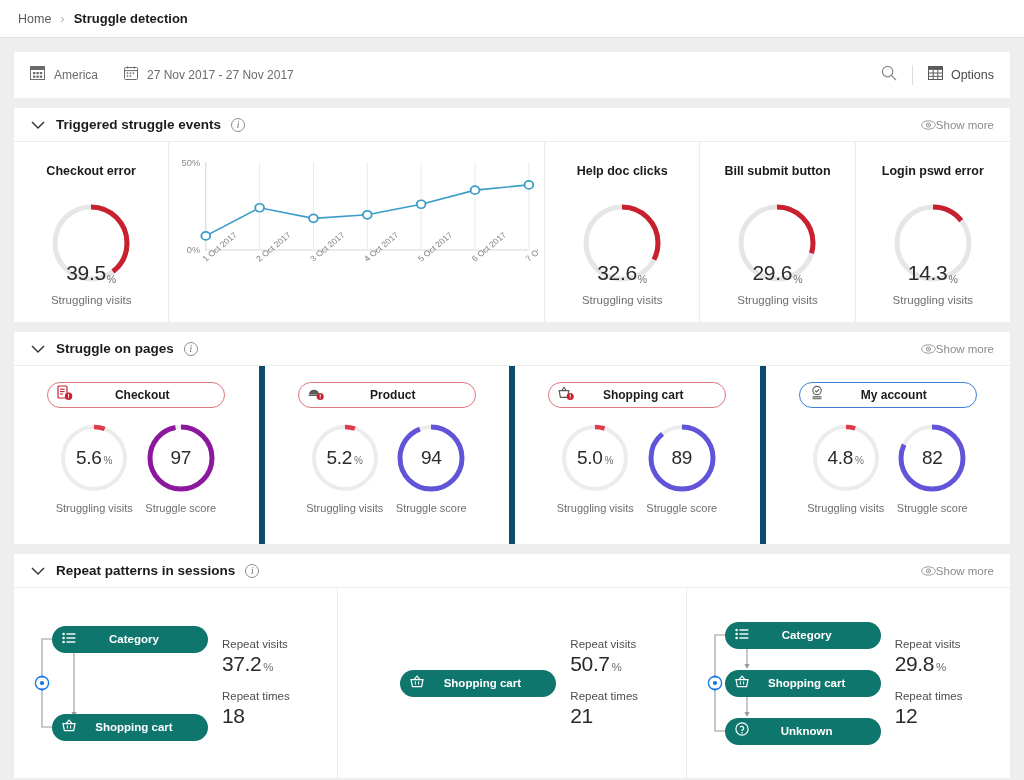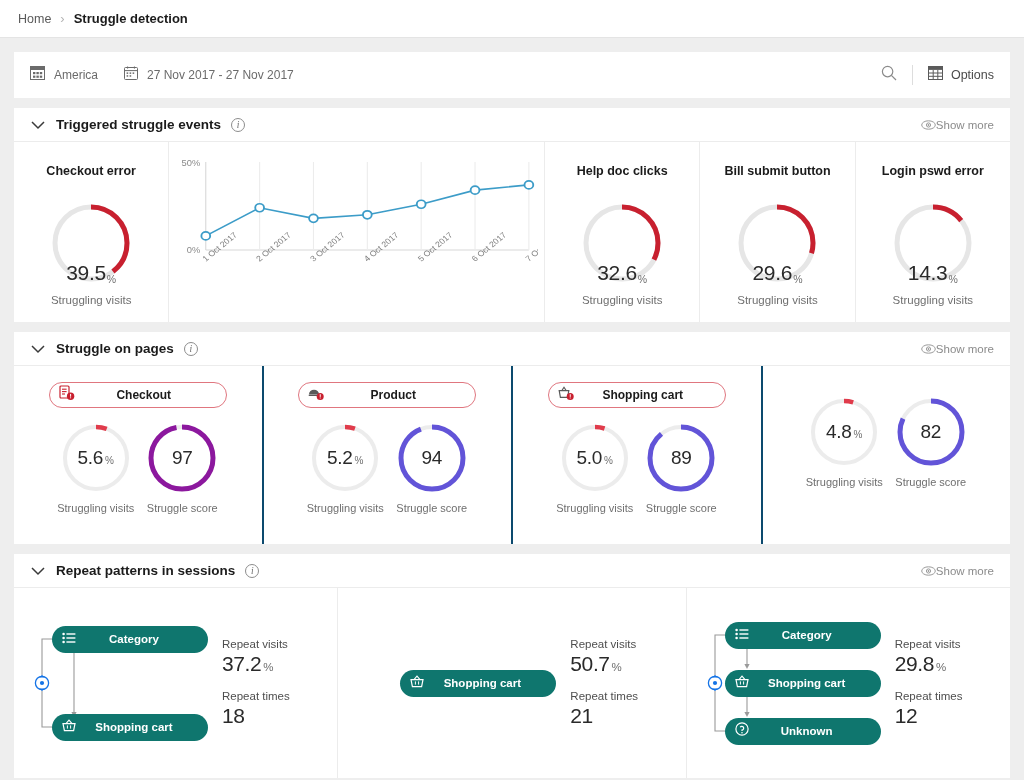--- a/index.html
+++ b/index.html
@@ -81,21 +81,21 @@
   .gauge-caption { font-size: 11.5px; color: #6f6f6f; margin-top: 9px; }
 
   
   .lc-wrap { position: relative; width: 100%; height: 150px; }
 
   
   .pages-row { display: flex; height: 178px; }
   .page-cell {
     flex: 1 1 0; display: flex; flex-direction: column; align-items: center;
     padding: 16px 10px 0 10px;
-    border-right: 2px solid #0c4a6e;
+    border-right: 6px solid #0c4a6e;
   }
   .page-cell:last-child { border-right: none; }
   .pill {
     width: 100%; max-width: 178px; height: 26px;
     border-radius: 13px; display: flex; align-items: center;
     padding: 0 9px; gap: 8px; cursor: pointer; background: #fff;
   }
   .pill-red { border: 1.4px solid #e0767f; }
   .pill-blue { border: 1.4px solid #3d7fd6; }
   .pill-label { flex: 1; text-align: center; font-size: 12px; font-weight: bold; color: #1b1b1b; padding-right: 12px; }
@@ -468,20 +468,31 @@
               <div class="small-center">
                 <span class="sg-val">89</span>
               </div>
             </div>
             <div class="sg-caption">Struggle score</div>
           </div>
         </div>
       </div>
 
       <div class="page-cell">
+        <div class="pill pill-blue">
+          <span>
+            <svg width="16" height="16" viewBox="0 0 16 16">
+              <circle cx="8" cy="5.6" r="4.2" fill="none" stroke="#5a5a5a" stroke-width="1.1"></circle>
+              <polyline points="6.1,5.6 7.5,7 10,4.2" fill="none" stroke="#5a5a5a" stroke-width="1.1"></polyline>
+              <rect x="3.4" y="11.2" width="9.2" height="1.3" rx="0.6" fill="#5a5a5a"></rect>
+              <rect x="3.4" y="13.2" width="9.2" height="1.1" rx="0.5" fill="#5a5a5a"></rect>
+            </svg>
+          </span>
+          <span class="pill-label">My account</span>
+        </div>
         <div class="dual-gauges">
           <div class="dual-col">
             <div class="small-gauge">
               <svg width="72" height="72" viewBox="0 0 72 72">
                 <circle cx="36" cy="36" r="31" fill="none" stroke="#ececec" stroke-width="4"></circle>
                 <circle class="gauge-arc" cx="36" cy="36" r="31" fill="none" stroke="#e03b4b" stroke-width="4.6" transform="rotate(-90 36 36)" stroke-dasharray="9.349379737083224 185.42936478548395"></circle>
               </svg>
               <div class="small-center">
                 <span class="sg-val">4.8</span>
                 <span class="sg-unit">%</span>

